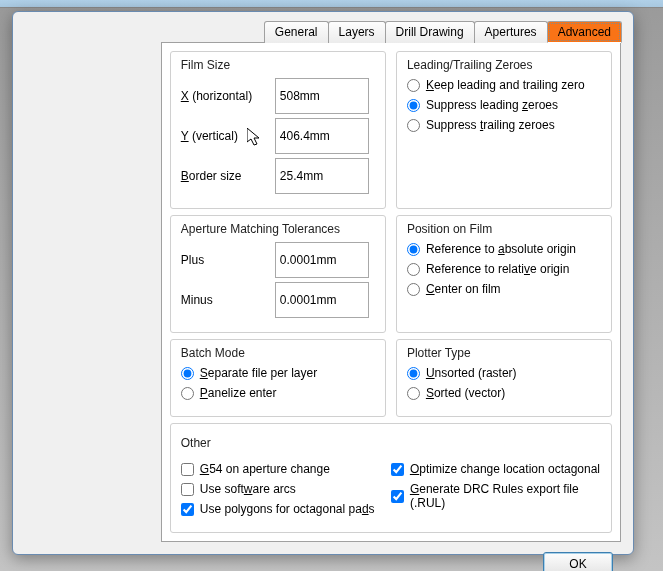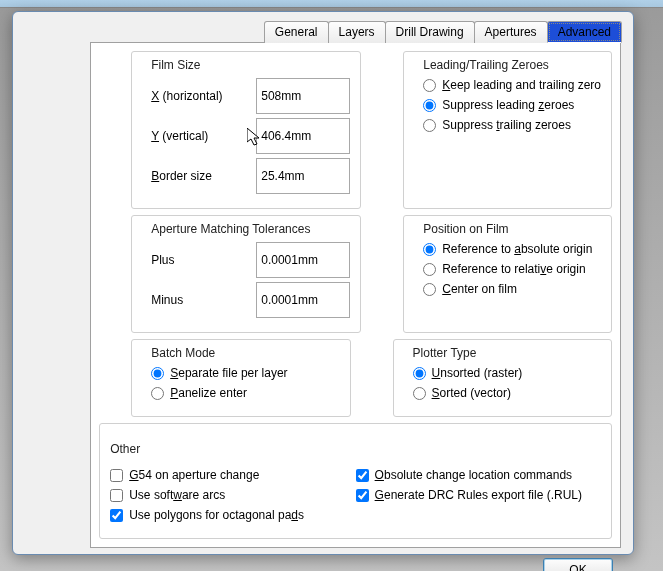--- a/index.html
+++ b/index.html
@@ -77,54 +77,53 @@
   border: 1px solid #a0a0a0;
   border-bottom: none;
   border-radius: 3px 3px 0 0;
   margin-right: -1px;
   cursor: pointer;
   font-size: 12px;
   position: relative;
   top: 1px;
 }
 .tab.active {
-  background: #1d4ed8;
+  background: #f97316;
   border-bottom: 1px solid #fff;
   z-index: 2;
   outline: 1px dotted #888;
   outline-offset: -3px;
 }
 .panel {
   background: #fff;
   border: 1px solid #a0a0a0;
   flex: 1;
   padding: 8px;
   display: flex;
   flex-direction: column;
   gap: 6px;
 }
 .row2 { display: flex; gap: 10px; }
 .row2 > .grp { flex: 1 1 50%; }
 .grp {
   border: 1px solid #d0d0d0;
   border-radius: 3px;
-  padding: 6px 10px 10px 19px;
+  padding: 6px 10px 10px 10px;
   position: relative;
   background: #fff;
-  margin-left: 32px;
 }
 .grp-title {
   font-size: 12px;
   color: #222;
   margin-bottom: 6px;
 }
 .field-row {
   display: flex;
   align-items: center;
-  gap: 19px;
+  gap: 8px;
   margin: 4px 0;
 }
 .field-row label {
   width: 86px;
   font-size: 12px;
 }
 .field-row .u { text-decoration: underline; }
 input[type=text] {
   width: 94px;
   height: 36px;
@@ -137,21 +136,21 @@
   display: flex;
   align-items: center;
   gap: 6px;
   margin: 6px 0;
   font-size: 12px;
 }
 .radio-row input, .check-row input { margin: 0; }
 .other-grp {
   border: 1px solid #d0d0d0;
   border-radius: 3px;
-  padding: 18px 10px 10px 10px;
+  padding: 12px 10px 10px 10px;
   background: #fff;
   flex: 1;
 }
 .other-cols {
   display: flex;
 }
 .other-cols > div { flex: 1; }
 .btnbar {
   display: flex;
   justify-content: flex-end;
@@ -305,21 +304,21 @@
               <span><span>Use soft</span><span class="u">w</span><span>are arcs</span></span>
             </label>
             <label class="check-row">
               <input type="checkbox" checked="" style="">
               <span><span>Use polygons for octagonal pa</span><span class="u">d</span><span>s</span></span>
             </label>
           </div>
           <div>
             <label class="check-row">
               <input type="checkbox" checked="" style="">
-              <span><span class="u">O</span><span>bsolute change location commands</span></span>
+              <span><span class="u">O</span><span>ptimize change location octagonal</span></span>
             </label>
             <label class="check-row">
               <input type="checkbox" checked="" style="">
               <span><span class="u">G</span><span>enerate DRC Rules export file (.RUL)</span></span>
             </label>
           </div>
         </div>
       </div>
 
     </div>

